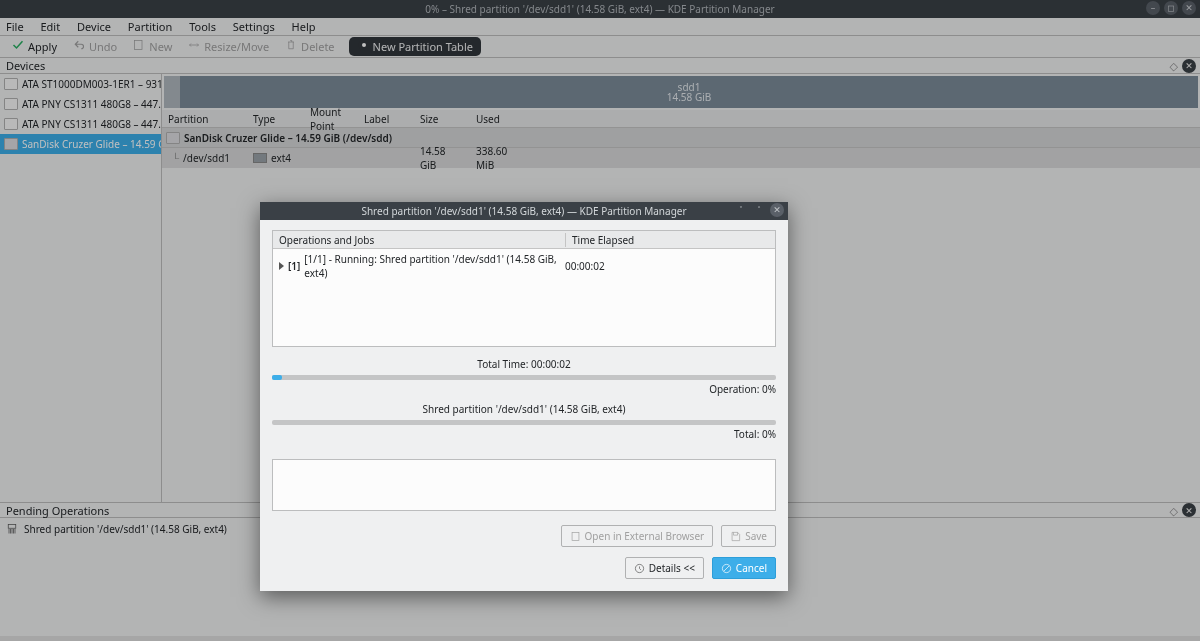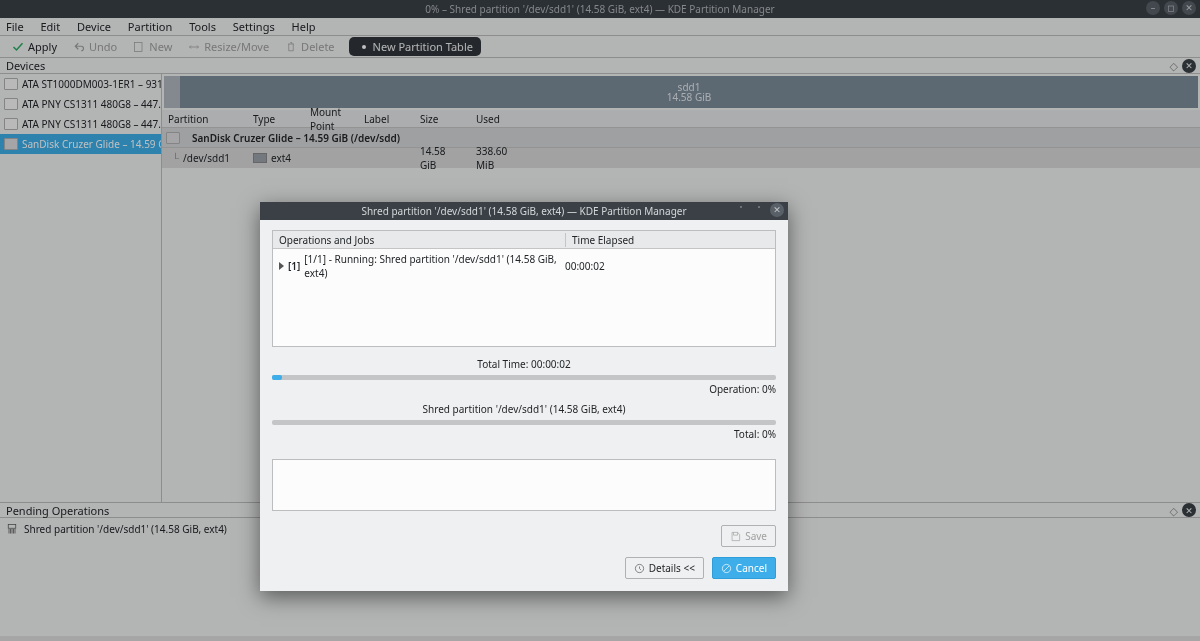--- a/index.html
+++ b/index.html
@@ -9,21 +9,21 @@
 .main-title { height: 18px; background: #3a4046; color: #b0b5ba; text-align: center; line-height: 18px; font-size: 10px; position: relative; }
 .main-title .win-ctrls { position: absolute; right: 4px; top: 1px; display: flex; gap: 4px; }
 .win-btn { width: 14px; height: 14px; border-radius: 50%; background: #5a6068; display: flex; align-items: center; justify-content: center; color: #cfd3d7; font-size: 9px; }
 
 
 .menubar { height: 18px; background: #eff0f1; border-bottom: 1px solid #bcbcbc; line-height: 18px; padding-left: 6px; }
 .menubar span { margin-right: 14px; color: #232629; }
 
 
 .toolbar { height: 22px; background: #eff0f1; border-bottom: 1px solid #bcbcbc; display: flex; align-items: center; padding-left: 6px; gap: 4px; }
-.tbtn { display: flex; align-items: center; gap: 4px; padding: 2px 6px; color: #232629; }
+.tbtn { display: flex; gap: 4px; padding: 2px 6px; color: #232629; }
 .tbtn.disabled { color: #a0a0a0; }
 .tbtn svg, .tbtn .ico { width: 12px; height: 12px; }
 .tbtn.dark-tag { background: #31363b; padding: 2px 8px; margin-left: 4px; border-radius: 5px; }
 .tbtn.dark-tag span { color: #eff0f1; }
 
 
 .devices-header { height: 16px; background: #eff0f1; border-bottom: 1px solid #bcbcbc; padding: 0 4px 0 6px; display: flex; align-items: center; justify-content: space-between; }
 .devices-header .right { display: flex; gap: 4px; align-items:center;}
 .close-x { width: 14px; height: 14px; border-radius: 7px; background: #3a4046; color: #eee; display:flex;align-items:center;justify-content:center;font-size:9px;}
 
@@ -36,21 +36,21 @@
 
 .main { flex: 1; background: #eff0f1; display: flex; flex-direction: column; }
 .graph-strip { height: 32px; background: #7b8b99; margin: 2px; display: flex; flex-direction: column; align-items: center; justify-content: center; color: #e4e9ed; font-size: 10px; border-left: 16px solid #afb7be; }
 .graph-strip div { line-height: 10px; }
 
 .part-table { flex: 1; background: #eff0f1; }
 .pt-head { display: flex; background: #e6e7e8; border-bottom: 1px solid #c4c4c4; height: 18px; align-items: center; }
 .pt-head div, .pt-devrow div, .pt-row div { padding: 0 6px; font-size: 10px; }
 .col-part { width: 85px; } .col-type { width: 57px; } .col-mount { width: 54px; } .col-label { width: 56px; } .col-size { width: 56px; } .col-used { width: 56px; }
 
-.pt-devrow { display:flex; align-items:center; height: 20px; background: #d5d6d7; border-bottom: 1px solid #c4c4c4; padding-left: 4px; gap:12px;}
+.pt-devrow { display:flex; align-items:center; height: 20px; background: #d5d6d7; border-bottom: 1px solid #c4c4c4; padding-left: 4px; gap:4px;}
 .pt-devrow .usb-icon { width: 14px; height: 12px; background: #dcdce0; border: 1px solid #b0b0b0; border-radius: 1px;}
 .pt-devrow b { font-weight: 600; font-size: 10px; }
 
 .pt-row { display:flex; align-items:center; height: 20px; background: #d8d9da; }
 .pt-row .col-part { display:flex; align-items:center; gap:4px;}
 .pt-row .tree-dash { color: #888; margin-left:4px;}
 .pt-row .fs-chip { width: 10px; height: 10px; background: #9aa2a9; border: 1px solid #888;}
 
 .pending-header { height: 16px; background: #eff0f1; border-top: 1px solid #bcbcbc; border-bottom: 1px solid #bcbcbc; padding: 0 4px 0 6px; display:flex; align-items:center; justify-content:space-between;}
 .pending-header .right { display:flex; gap:4px; align-items:center;}
@@ -278,20 +278,26 @@
           <div class="prog-fill" style="width:0%"></div>
         </div>
       <div class="prog-label">Total: 0%</div>
     </div>
 
     <div class="log-box"></div>
 
     <div class="dlg-btnrow">
       <div class="btn disabled">
         <svg width="11" height="11" viewBox="0 0 16 16">
+            <rect x="3" y="2" width="10" height="12" stroke="#a0a0a0" fill="none"></rect>
+          </svg>
+        <span>Open in External Browser</span>
+      </div>
+      <div class="btn disabled">
+        <svg width="11" height="11" viewBox="0 0 16 16">
             <path d="M3 2 H11 L14 5 V14 H3 Z M5 2 V6 H11 V2" stroke="#a0a0a0" fill="none"></path>
           </svg>
         <span>Save</span>
       </div>
     </div>
 
     <div class="dlg-btnrow2">
       <div class="btn">
         <svg width="11" height="11" viewBox="0 0 16 16">
             <circle cx="8" cy="8" r="6" stroke="#555" fill="none"></circle>

